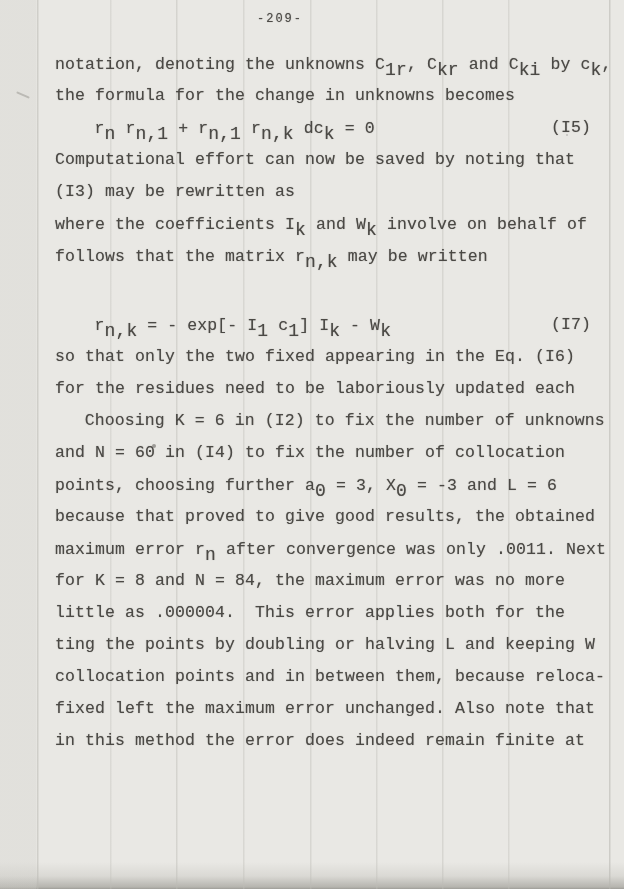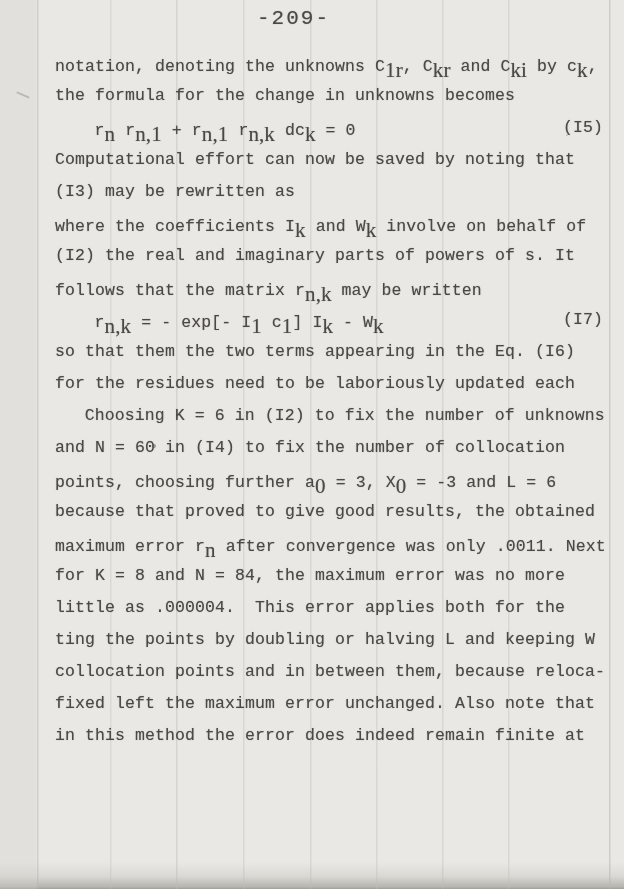--- a/index.html
+++ b/index.html
@@ -24,21 +24,21 @@
       linear-gradient(90deg, rgba(0,0,0,0) 0 609px, rgba(182,181,175,0.55) 609px 610px, rgba(0,0,0,0) 611px),
       
       linear-gradient(180deg, rgba(0,0,0,0) 0 862px, rgba(158,156,149,0.20) 876px, rgba(120,118,111,0.45) 887px, rgba(96,94,88,0.55) 889px);
     font-family: "Liberation Mono", "DejaVu Sans Mono", monospace;
     color: #4b4945;
   }
   .page-number {
     position: absolute;
     top: 7px;
     left: 257px;
-    font-size: 21px;
+    font-size: 12px;
     line-height: 24px;
     letter-spacing: 2px;
     text-shadow: 0 0 1px rgba(75,73,69,0.55);
   }
   .body {
     position: absolute;
     left: 55px;
     top: 48px;
     width: 550px;
     font-size: 16.5px;
@@ -47,26 +47,25 @@
   }
   .line {
     position: relative;
     height: 32px;
     line-height: 32px;
     white-space: pre;
   }
   .sub {
     position: relative;
     top: 6px;
-    font-size: 21px;
-    font-family: Liberation Serif, serif;
+    font-size: 18px;
   }
   .eqno {
     position: absolute;
-    right: 2px;
+    right: 14px;
     top: 0;
   }
   .speck {
     position: absolute;
     border-radius: 50%;
     background: rgba(92,90,85,0.55);
   }
   .speck.s1 { left: 152px; top: 444px; width: 4px; height: 4px; }
   .speck.s2 { left: 566px; top: 134px; width: 2px; height: 2px; background: rgba(120,118,112,0.35); }
   .pencil-mark {
@@ -84,24 +83,23 @@
 <div class="page">
   <div class="page-number">-209-</div>
 
   <div class="body">
       <div class="line"><span>notation, denoting the unknowns C</span><span class="sub">1r</span><span>, C</span><span class="sub">kr</span><span> and C</span><span class="sub">ki</span><span> by c</span><span class="sub">k</span><span>,</span></div>
       <div class="line"><span>the formula for the change in unknowns becomes</span></div>
       <div class="line" style="padding-left: 4ch;"><span>r</span><span class="sub">n</span><span> r</span><span class="sub">n,1</span><span> + r</span><span class="sub">n,1</span><span> r</span><span class="sub">n,k</span><span> dc</span><span class="sub">k</span><span> = 0</span><span class="eqno">(I5)</span></div>
       <div class="line"><span>Computational effort can now be saved by noting that</span></div>
       <div class="line"><span>(I3) may be rewritten as</span></div>
       <div class="line"><span>where the coefficients I</span><span class="sub">k</span><span> and W</span><span class="sub">k</span><span> involve on behalf of</span></div>
-      <div class="line"><span>(I2) the real and imaginary parts of powers of s. It</span></div>
       <div class="line"><span>follows that the matrix r</span><span class="sub">n,k</span><span> may be written</span></div>
-      <div class="line" style="padding-left: 4ch;"><span>r</span><span class="sub">n,k</span><span> = - exp[- I</span><span class="sub">1</span><span> c</span><span class="sub">1</span><span>] I</span><span class="sub">k</span><span> - W</span><span class="sub">k</span><span class="eqno">(I7)</span></div>
-      <div class="line"><span>so that them the two terms appearing in the Eq. (I6)</span></div>
+      <div class="line" style="padding-left: 4ch; margin-top: 37px;"><span>r</span><span class="sub">n,k</span><span> = - exp[- I</span><span class="sub">1</span><span> c</span><span class="sub">1</span><span>] I</span><span class="sub">k</span><span> - W</span><span class="sub">k</span><span class="eqno">(I7)</span></div>
+      <div class="line"><span>so that only the two fixed appearing in the Eq. (I6)</span></div>
       <div class="line"><span>for the residues need to be laboriously updated each</span></div>
       <div class="line" style="padding-left: 3ch; font-family: Liberation Mono, monospace;"><span>Choosing K = 6 in (I2) to fix the number of unknowns</span></div>
       <div class="line"><span>and N = 60 in (I4) to fix the number of collocation</span></div>
       <div class="line"><span>points, choosing further a</span><span class="sub">0</span><span> = 3, X</span><span class="sub">0</span><span> = -3 and L = 6</span></div>
       <div class="line"><span>because that proved to give good results, the obtained</span></div>
       <div class="line"><span>maximum error r</span><span class="sub">n</span><span> after convergence was only .0011. Next</span></div>
       <div class="line"><span>for K = 8 and N = 84, the maximum error was no more</span></div>
       <div class="line"><span>little as .000004.  This error applies both for the</span></div>
       <div class="line"><span>ting the points by doubling or halving L and keeping W</span></div>
       <div class="line"><span>collocation points and in between them, because reloca-</span></div>

